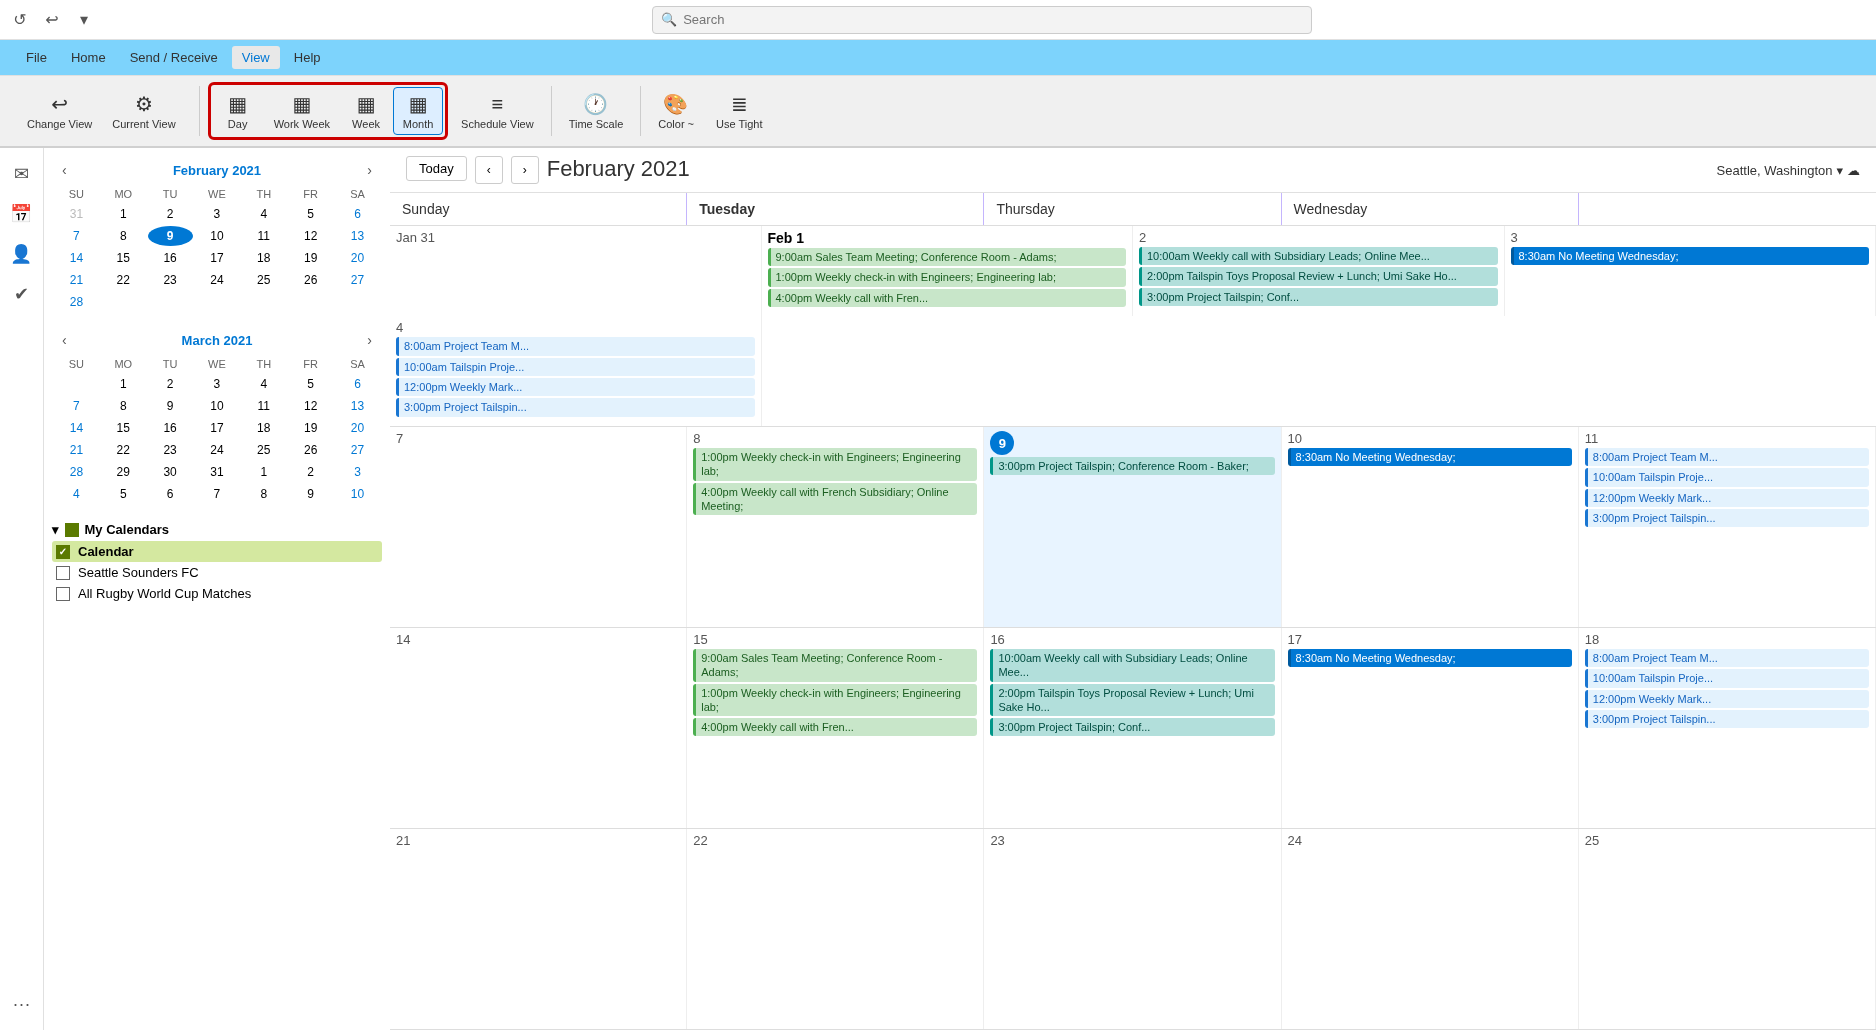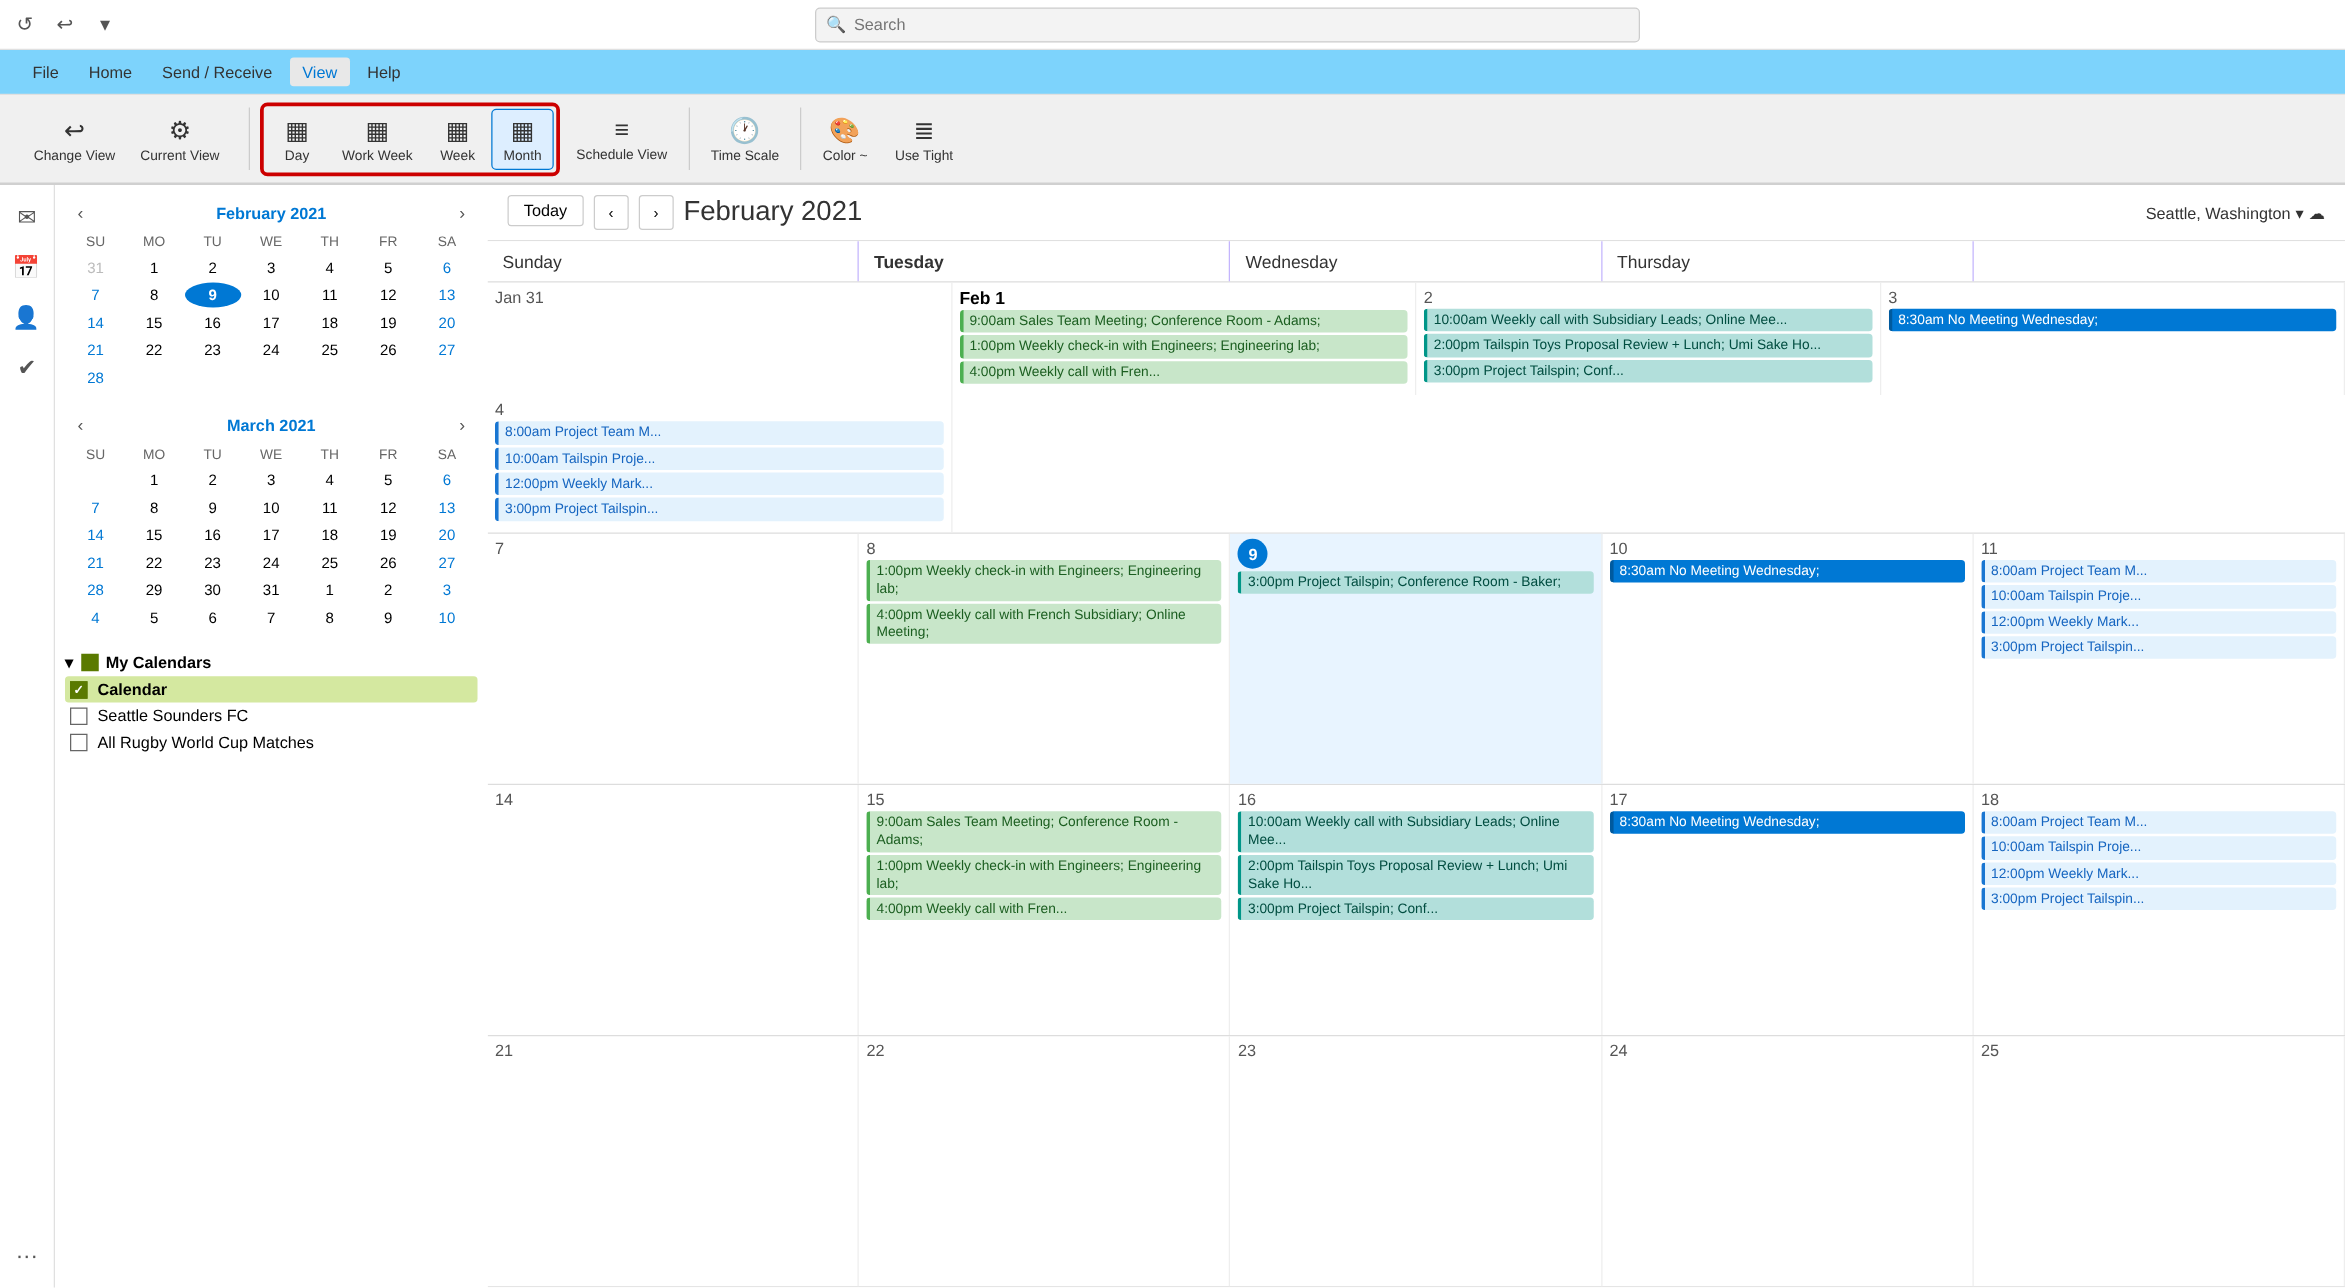--- a/index.html
+++ b/index.html
@@ -356,22 +356,22 @@
       <div class="location-selector">
         <span>Seattle, Washington</span>
         <span>▾</span>
         <span>☁</span>
       </div>
     </div>
 
     <div class="day-headers" style="grid-template-columns: repeat(5, 1fr);">
       <div class="day-header">Sunday</div>
       <div class="day-header tuesday-header bold">Tuesday</div>
+      <div class="day-header">Thursday</div>
       <div class="day-header">Wednesday</div>
-      <div class="day-header">Thursday</div>
 
     </div>
 
     <div class="cal-weeks" id="cal-weeks-container">
         <div class="cal-week" style="grid-template-columns: repeat(4, 1fr);">
           <div class="cal-day">
             <div class="day-num">Jan 31</div>
           </div>
           <div class="cal-day">
             <div class="day-num bold-date">Feb 1</div>

